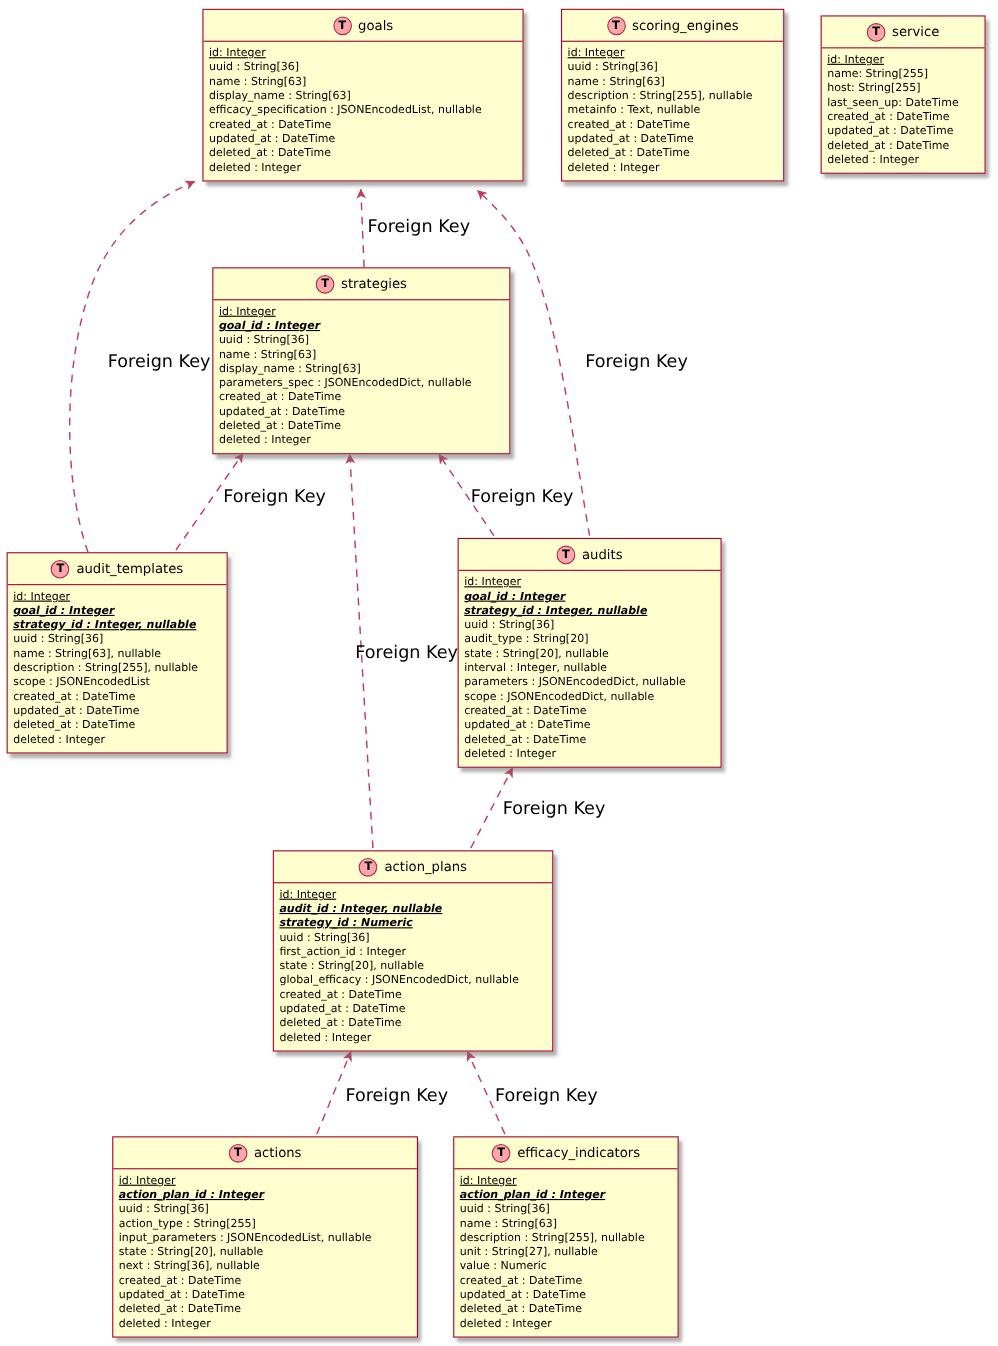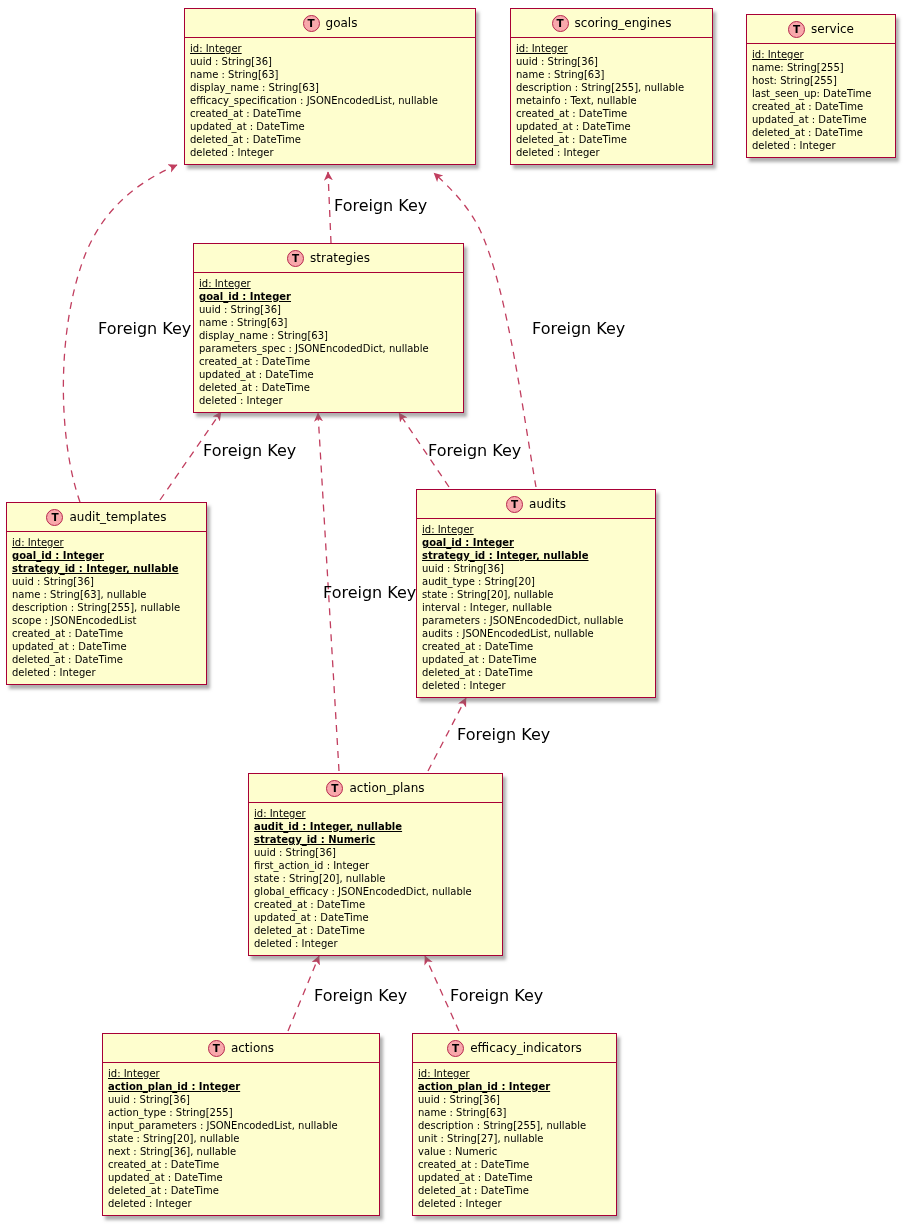--- a/index.html
+++ b/index.html
@@ -26,21 +26,21 @@
     width:17px; height:17px; border-radius:50%;
     background:#F8A8AB; border:1.5px solid #B5274D;
     display:flex; align-items:center; justify-content:center;
     font-weight:bold; font-size:10.5px; color:#000;
     box-sizing:border-box; flex:0 0 auto;
   }
   .table-title { font-size:12px; color:#000; white-space:nowrap; }
   .table-body { padding:4px 5px 5px 5px; }
   .field { font-size:10px; line-height:13px; white-space:nowrap; color:#000; }
   .field.pk { text-decoration:underline; }
-  .field.fk { text-decoration:underline; font-weight:bold; }
+  .field.fk { text-decoration:underline; font-style:italic; font-weight:bold; }
   .fk-label { position:absolute; z-index:3; font-size:16px; color:#000; white-space:nowrap; }
 </style>
 </head>
 <body>
 
 <div class="canvas">
   <svg id="connector-layer" viewBox="0 0 907 1224" xmlns="http://www.w3.org/2000/svg">
     <defs>
       <marker id="arw" markerUnits="userSpaceOnUse" markerWidth="12" markerHeight="12" refX="8.5" refY="4.5" orient="auto">
         <path d="M0,0 L9,4.5 L0,9 L2.4,4.5 Z" fill="#C13E5F"></path>
@@ -153,21 +153,21 @@
         </div>
         <div class="table-body">
           <div class="field pk">id: Integer</div>
           <div class="field fk">goal_id : Integer</div>
           <div class="field fk">strategy_id : Integer, nullable</div>
           <div class="field">uuid : String[36]</div>
           <div class="field">audit_type : String[20]</div>
           <div class="field">state : String[20], nullable</div>
           <div class="field">interval : Integer, nullable</div>
           <div class="field">parameters : JSONEncodedDict, nullable</div>
-          <div class="field">audits : JSONEncodedList, nullable</div>
+          <div class="field">scope : JSONEncodedDict, nullable</div>
           <div class="field">created_at : DateTime</div>
           <div class="field">updated_at : DateTime</div>
           <div class="field">deleted_at : DateTime</div>
           <div class="field">deleted : Integer</div>
         </div>
       </div>
       <div class="db-table" style="left: 248px; top: 773px; width: 255px;">
         <div class="table-header">
           <span class="spot">T</span>
           <span class="table-title">action_plans</span>

